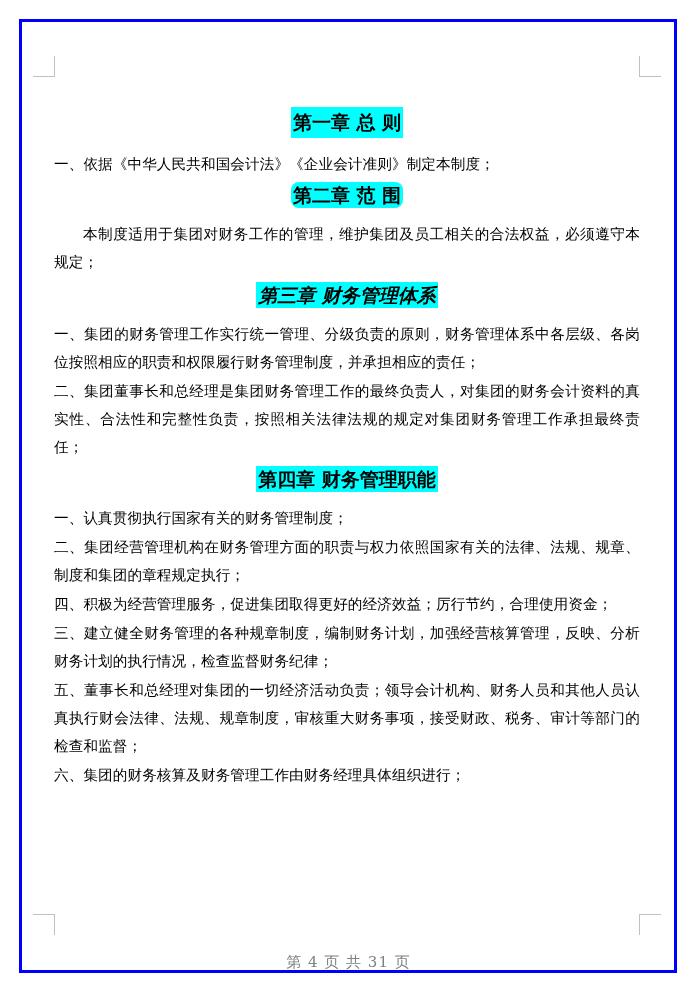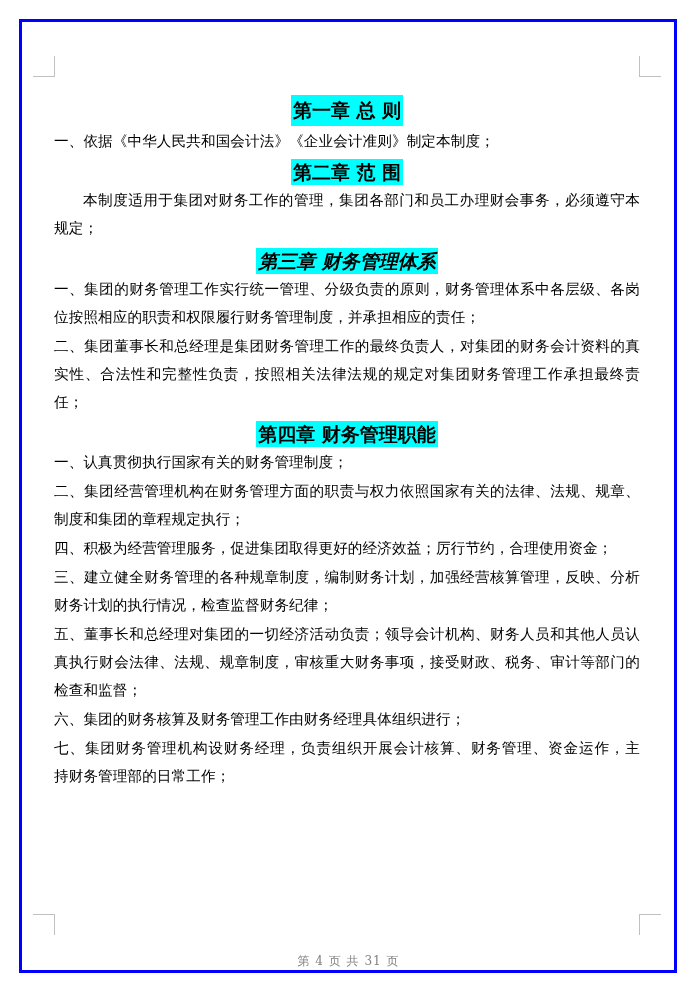--- a/index.html
+++ b/index.html
@@ -39,33 +39,33 @@
 
     .content {
       position: absolute;
       left: 53px;
       top: 95px;
       width: 588px;
     }
     .heading {
       text-align: center;
       height: 31px;
-      margin: 0;
+      margin: 12px;
     }
     .heading span {
       display: inline-block;
       background: #00ffff;
       font-weight: bold;
       font-size: 19px;
       line-height: 31px;
       padding: 0 2px;
       letter-spacing: 0px;
     }
     .h2 { height: 26px; margin-top: 4px; }
-    .h2 span { line-height: 26px; }
+    .h2 span { line-height: 26px; border-radius: 8px; }
     .h3 { height: 26px; margin-top: 6px; font-style: italic; }
     .h3 span { line-height: 26px; }
     .h4 { height: 26px; margin-top: 5px; }
     .h4 span { line-height: 26px; }
 
     .para {
       font-size: 14.6px;
       line-height: 28px;
       margin: 1px;
       text-align: justify;
@@ -74,21 +74,21 @@
     }
     .para.indent { text-indent: 29px; }
 
     .footer {
       position: absolute;
       left: 0;
       width: 697px;
       top: 953px;
       text-align: center;
       font-family: "DejaVu Serif", "Liberation Serif", serif;
-      font-size: 12px;
+      font-size: 15px;
       color: #808080;
       letter-spacing: 1px;
     }
   </style>
 </head>
 <body>
 
 <div class="page-frame"></div>
 
 <div class="corner tl"></div>
@@ -99,33 +99,32 @@
 <div class="content">
 
   <div class="heading h1">
     <span>第一章 总 则</span>
   </div>
   <p class="para">一、依据《中华人民共和国会计法》《企业会计准则》制定本制度；</p>
 
   <div class="heading h2">
     <span>第二章 范 围</span>
   </div>
-  <p class="para indent">本制度适用于集团对财务工作的管理，集团各部门和员工办理财会事务，必须遵守本规定；</p>
+  <p class="para indent">本制度适用于集团对财务工作的管理，维护集团及员工相关的合法权益，必须遵守本规定；</p>
 
   <div class="heading h3">
     <span>第三章 财务管理体系</span>
   </div>
   <p class="para">一、集团的财务管理工作实行统一管理、分级负责的原则，财务管理体系中各层级、各岗位按照相应的职责和权限履行财务管理制度，并承担相应的责任；</p>
   <p class="para">二、集团董事长和总经理是集团财务管理工作的最终负责人，对集团的财务会计资料的真实性、合法性和完整性负责，按照相关法律法规的规定对集团财务管理工作承担最终责任；</p>
 
   <div class="heading h4">
     <span>第四章 财务管理职能</span>
   </div>
   <p class="para">一、认真贯彻执行国家有关的财务管理制度；</p>
   <p class="para">二、集团经营管理机构在财务管理方面的职责与权力依照国家有关的法律、法规、规章、制度和集团的章程规定执行；</p>
   <p class="para">四、积极为经营管理服务，促进集团取得更好的经济效益；厉行节约，合理使用资金；</p>
   <p class="para">三、建立健全财务管理的各种规章制度，编制财务计划，加强经营核算管理，反映、分析财务计划的执行情况，检查监督财务纪律；</p>
   <p class="para">五、董事长和总经理对集团的一切经济活动负责；领导会计机构、财务人员和其他人员认真执行财会法律、法规、规章制度，审核重大财务事项，接受财政、税务、审计等部门的检查和监督；</p>
   <p class="para">六、集团的财务核算及财务管理工作由财务经理具体组织进行；</p>
-  <p class="para">七、集团财务管理机构设财务经理，负责组织开展会计核算、财务管理、资金运作，主　　持财务管理部的日常工作；</p>
 </div>
 
 <div class="footer">第 4 页 共 31 页</div>
 
 </body></html>

